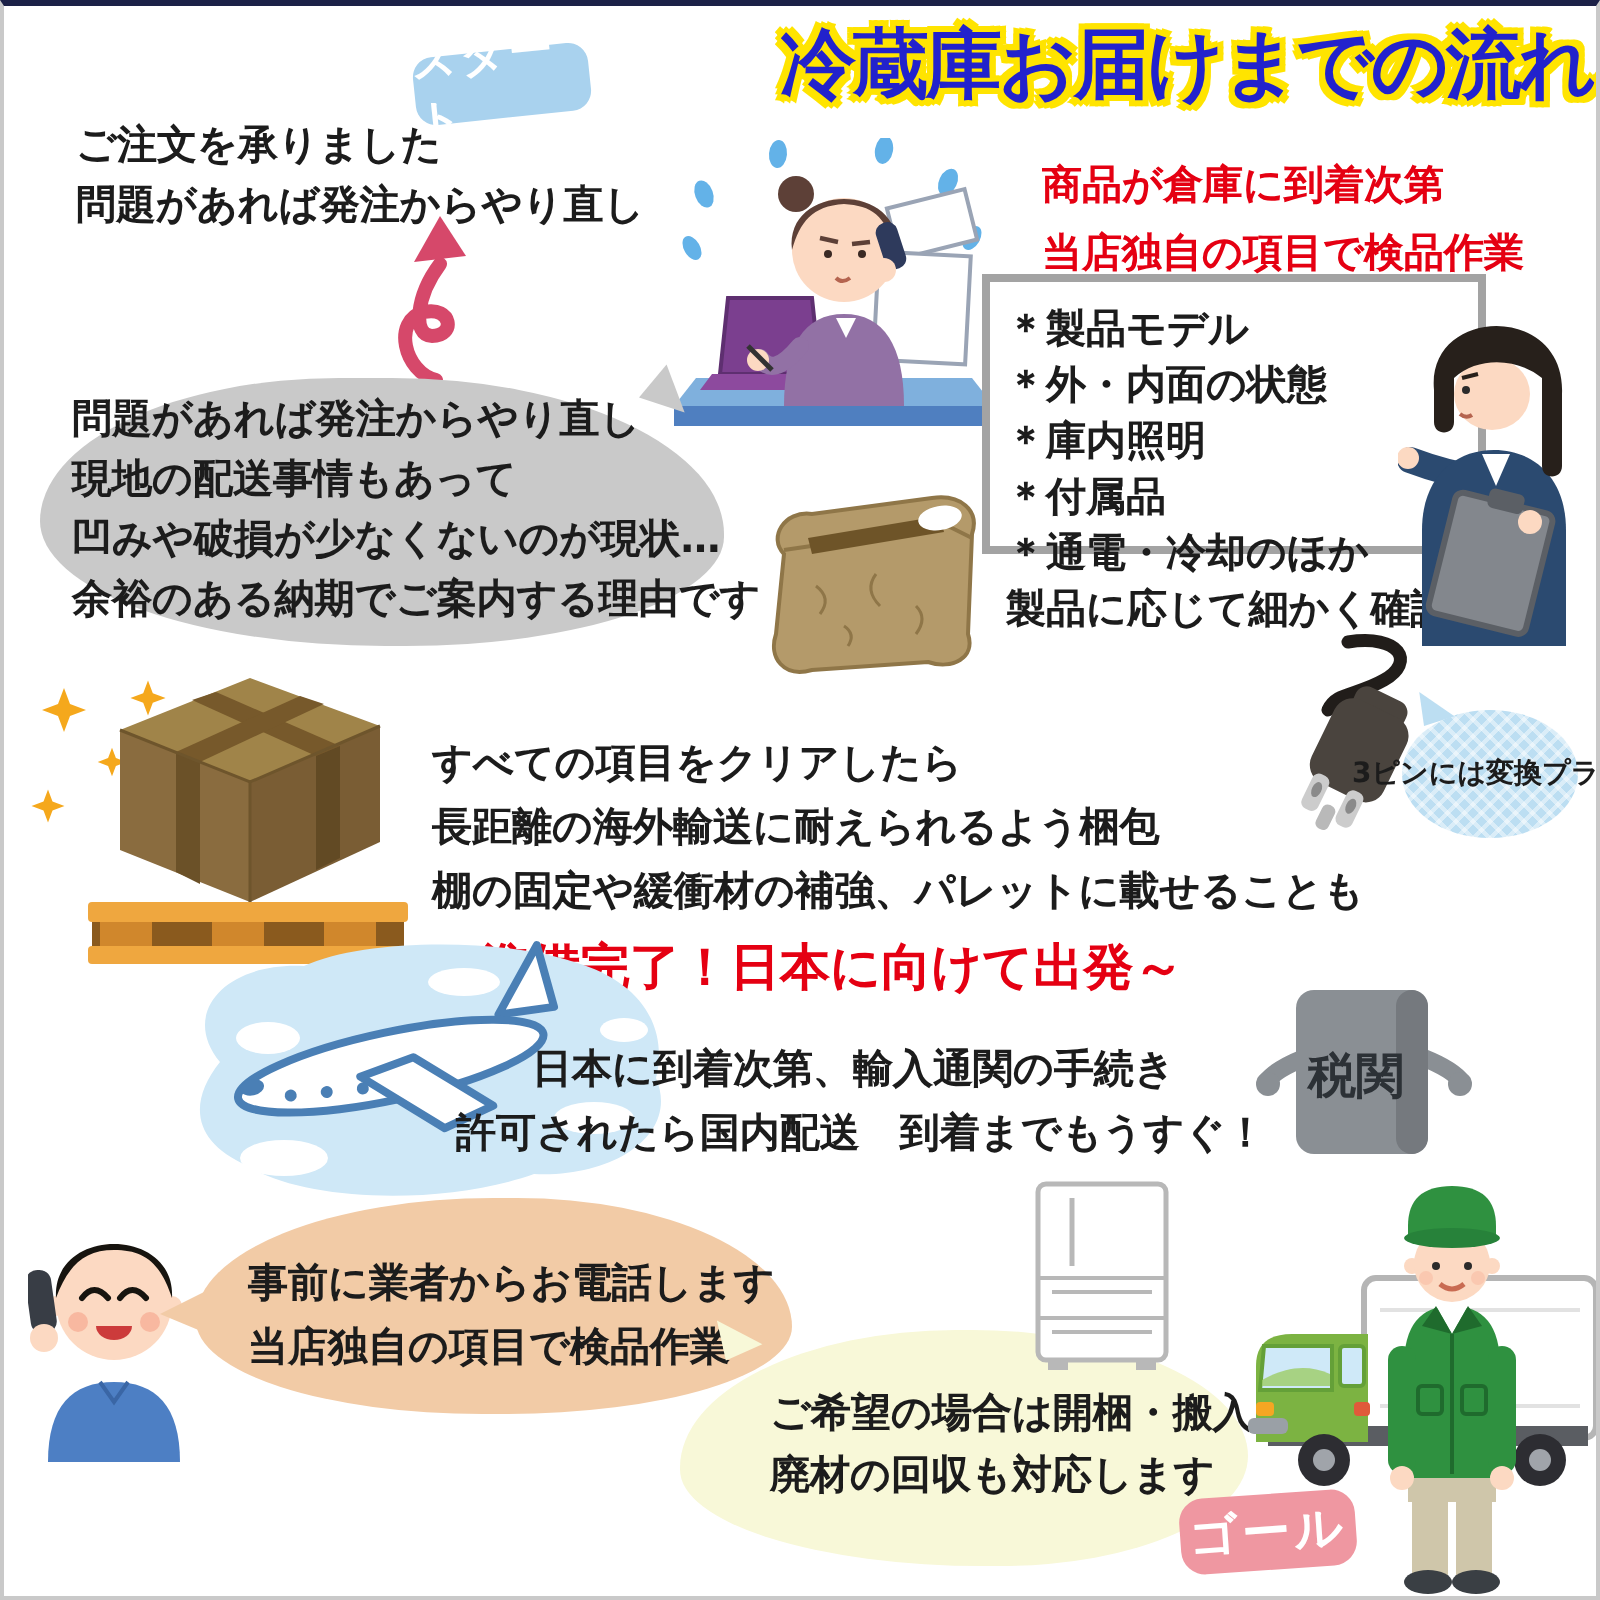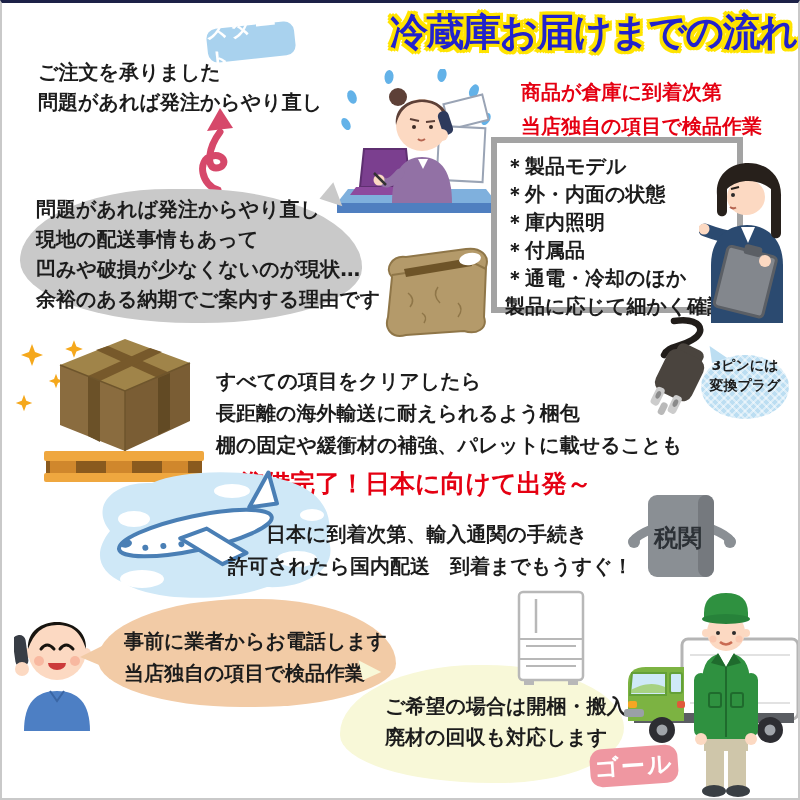--- a/index.html
+++ b/index.html
@@ -14,33 +14,33 @@
       0 3px 0 var(--title-outline,#ffe400),0 -3px 0 var(--title-outline,#ffe400),
       2px 2px 0 var(--title-outline,#ffe400),-2px 2px 0 var(--title-outline,#ffe400),
       2px -2px 0 var(--title-outline,#ffe400),-2px -2px 0 var(--title-outline,#ffe400),
       3px 3px 0 var(--title-outline,#ffe400),-3px -3px 0 var(--title-outline,#ffe400),
       3px -3px 0 var(--title-outline,#ffe400),-3px 3px 0 var(--title-outline,#ffe400);}
   .badge{display:flex;align-items:center;justify-content:center;color:#fff;font-weight:bold;letter-spacing:2px;}
   .start-badge{left:205px;top:22px;width:88px;height:34px;background:var(--start-badge-bg,#a9d2ee);border-radius:10px;transform:rotate(-6deg);font-size:22px;}
   .goal-badge{left:588px;top:744px;width:88px;height:38px;background:var(--goal-badge-bg,#ef97a1);border-radius:12px;transform:rotate(-4deg);font-size:24px;}
   .order-text{left:36px;top:54px;}
   .heading-red{left:519px;top:72px;color:var(--accent-red,#e50012);line-height:34px;}
-  .inspect-box{left:489px;top:134px;width:252px;height:176px;border:6px solid #a3a3a3;background:#fff;padding:9px 0 0 8px;box-sizing:border-box;}
+  .inspect-box{left:489px;top:134px;width:252px;height:140px;border:4px solid #a3a3a3;background:#fff;padding:9px 0 0 8px;box-sizing:border-box;}
   .inspect-box .jp{line-height:28px;}
   .issues-bubble{left:18px;top:186px;width:342px;height:134px;background:var(--issues-bubble-bg,#c9c9c9);
     border-radius:45% 50% 48% 52% / 55% 60% 42% 48%;}
   .issues-bubble::after{content:"";position:absolute;right:16px;top:-6px;width:0;height:0;
     border-left:8px solid transparent;border-right:16px solid transparent;border-bottom:20px solid var(--issues-bubble-bg,#c9c9c9);transform:rotate(18deg);}
   .issues-text{left:34px;top:191px;}
   .packing-text{left:214px;top:362px;line-height:32px;}
   .adapter-bubble{left:699px;top:352px;width:88px;height:64px;border-radius:50%;
     background:var(--adapter-bubble-bg,#bcdef2);
     background-image:repeating-linear-gradient(45deg,rgba(255,255,255,.45) 0 2px,transparent 2px 6px),
       repeating-linear-gradient(-45deg,rgba(255,255,255,.45) 0 2px,transparent 2px 6px);
-    display:flex;flex-direction:column;align-items:center;}
+    display:flex;align-items:center;justify-content:center;}
   .adapter-bubble::before{content:"";position:absolute;left:8px;top:-11px;width:0;height:0;
     border-left:3px solid transparent;border-right:13px solid transparent;border-bottom:17px solid var(--adapter-bubble-bg,#bcdef2);transform:rotate(-18deg);}
   .adapter-bubble .jp{font-size:14px;line-height:20px;}
   .departure-text{left:238px;top:466px;font-size:25px;line-height:30px;color:var(--accent-red,#e50012);}
   .arrival-line1{left:264px;top:516px;}
   .arrival-line2{left:226px;top:548px;}
   .phone-bubble{left:96px;top:596px;width:298px;height:108px;background:var(--phone-bubble-bg,#f2cba6);
     border-radius:52% 48% 50% 50% / 58% 62% 42% 45%;}
   .phone-bubble::before{content:"";position:absolute;left:-18px;top:46px;width:0;height:0;
     border-top:12px solid transparent;border-bottom:10px solid transparent;border-right:24px solid var(--phone-bubble-bg,#f2cba6);}

